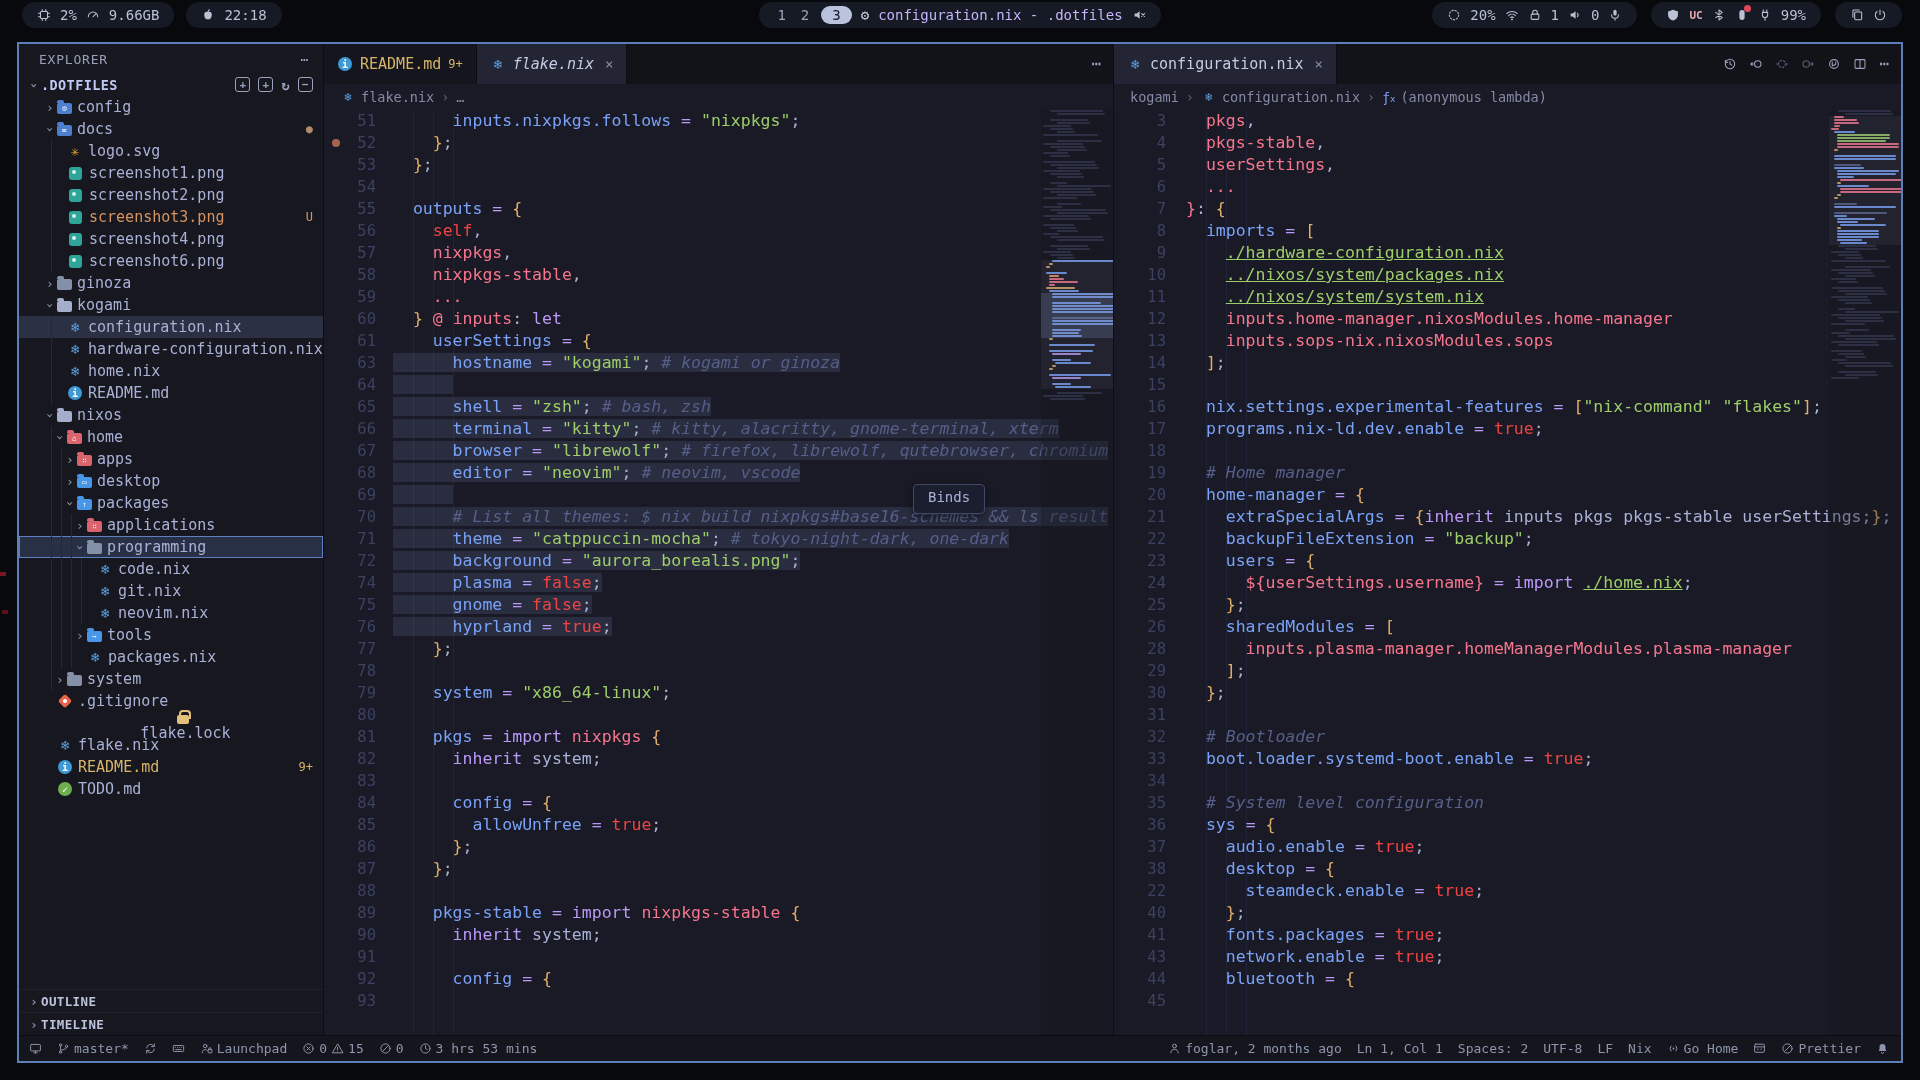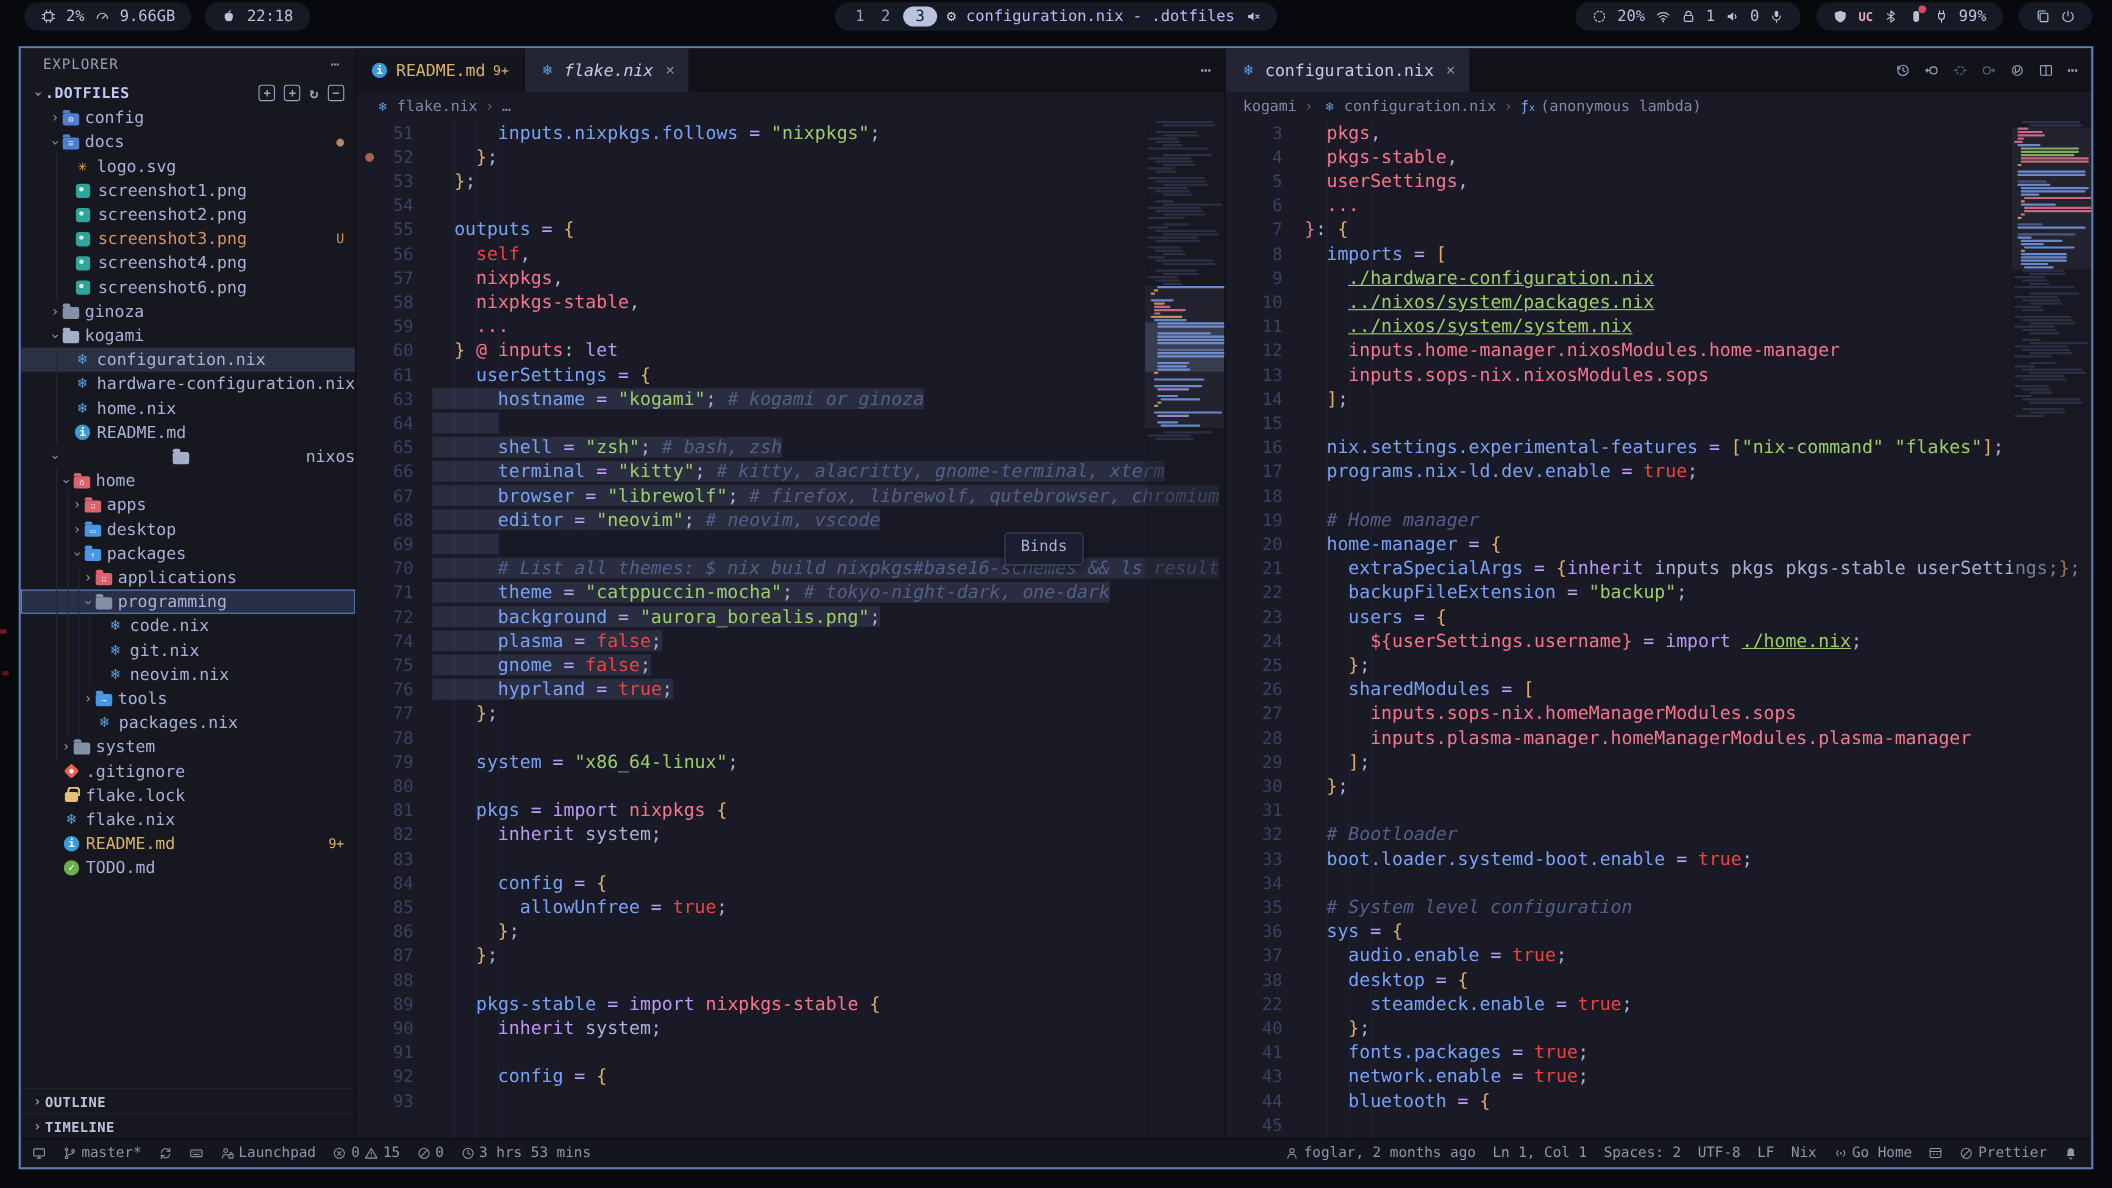--- a/index.html
+++ b/index.html
@@ -324,21 +324,21 @@
             <span class="fspace"></span>
             <span class="ic-nix">❄</span>
             <span class="tlabel">home.nix</span>
           </div>
           <div class="trow" style="padding-left: 34px;">
             <span class="tguide" style="left:32px"></span>
             <span class="fspace"></span>
             <span class="ic-round" style="background:#3d9ad6">i</span>
             <span class="tlabel">README.md</span>
           </div>
-          <div class="trow" style="padding-left: 24px; justify-content: space-between;">
+          <div class="trow" style="padding-left: 24px;">
             <span class="chev exp">›</span>
             <span class="ficon" style="background:#a4adc9"></span>
             <span class="tlabel">nixos</span>
           </div>
           <div class="trow" style="padding-left: 34px;">
             <span class="tguide" style="left:32px"></span>
             <span class="chev exp">›</span>
             <span class="ficon" style="background:#d9646e">
               <i>⌂</i>
             </span>
@@ -438,21 +438,21 @@
             <span class="tguide" style="left:32px"></span>
             <span class="chev">›</span>
             <span class="ficon" style="background:#8490a8"></span>
             <span class="tlabel">system</span>
           </div>
           <div class="trow" style="padding-left: 24px;">
             <span class="fspace"></span>
             <span class="ic-git"></span>
             <span class="tlabel">.gitignore</span>
           </div>
-          <div class="trow" style="padding-left: 24px;">
+          <div class="trow" style="padding-left: 24px; flex-direction: column;">
             <span class="fspace"></span>
             <span class="ic-lock"></span>
             <span class="tlabel">flake.lock</span>
           </div>
           <div class="trow" style="padding-left: 24px;">
             <span class="fspace"></span>
             <span class="ic-nix">❄</span>
             <span class="tlabel">flake.nix</span>
           </div>
           <div class="trow" style="padding-left: 24px;">
@@ -720,21 +720,20 @@
           <div class="cl"><span class="ln">17</span><span class="lc"><span class="tk-w">  </span><span class="tk-b">programs.nix-ld.dev.enable</span><span class="tk-w"> </span><span class="tk-v">=</span><span class="tk-w"> </span><span class="tk-o">true</span><span class="tk-w">;</span></span></div>
           <div class="cl"><span class="ln">18</span><span class="lc"></span></div>
           <div class="cl"><span class="ln">19</span><span class="lc"><span class="tk-w">  </span><span class="tk-c"># Home manager</span></span></div>
           <div class="cl"><span class="ln">20</span><span class="lc"><span class="tk-w">  </span><span class="tk-b">home-manager</span><span class="tk-w"> </span><span class="tk-v">=</span><span class="tk-w"> </span><span class="tk-y">{</span></span></div>
           <div class="cl"><span class="ln">21</span><span class="lc"><span class="tk-w">    </span><span class="tk-b">extraSpecialArgs</span><span class="tk-w"> </span><span class="tk-v">=</span><span class="tk-w"> </span><span class="tk-y">{</span><span class="tk-v">inherit</span><span class="tk-w"> inputs pkgs pkgs-stable userSettings;</span><span class="tk-y">}</span><span class="tk-w">;</span></span></div>
           <div class="cl"><span class="ln">22</span><span class="lc"><span class="tk-w">    </span><span class="tk-b">backupFileExtension</span><span class="tk-w"> </span><span class="tk-v">=</span><span class="tk-w"> </span><span class="tk-g">"backup"</span><span class="tk-w">;</span></span></div>
           <div class="cl"><span class="ln">23</span><span class="lc"><span class="tk-w">    </span><span class="tk-b">users</span><span class="tk-w"> </span><span class="tk-v">=</span><span class="tk-w"> </span><span class="tk-y">{</span></span></div>
           <div class="cl"><span class="ln">24</span><span class="lc"><span class="tk-w">      </span><span class="tk-p">${userSettings.username}</span><span class="tk-w"> </span><span class="tk-v">=</span><span class="tk-w"> </span><span class="tk-v">import</span><span class="tk-w"> </span><span class="tk-l">./home.nix</span><span class="tk-w">;</span></span></div>
           <div class="cl"><span class="ln">25</span><span class="lc"><span class="tk-w">    </span><span class="tk-y">}</span><span class="tk-w">;</span></span></div>
           <div class="cl"><span class="ln">26</span><span class="lc"><span class="tk-w">    </span><span class="tk-b">sharedModules</span><span class="tk-w"> </span><span class="tk-v">=</span><span class="tk-w"> </span><span class="tk-y">[</span></span></div>
-          <div class="cl"><span class="ln">27</span><span class="lc"><span class="tk-w">      </span><span class="tk-p">inputs.sops-nix.homeManagerModules.sops</span></span></div>
           <div class="cl"><span class="ln">28</span><span class="lc"><span class="tk-w">      </span><span class="tk-p">inputs.plasma-manager.homeManagerModules.plasma-manager</span></span></div>
           <div class="cl"><span class="ln">29</span><span class="lc"><span class="tk-w">    </span><span class="tk-y">]</span><span class="tk-w">;</span></span></div>
           <div class="cl"><span class="ln">30</span><span class="lc"><span class="tk-w">  </span><span class="tk-y">}</span><span class="tk-w">;</span></span></div>
           <div class="cl"><span class="ln">31</span><span class="lc"></span></div>
           <div class="cl"><span class="ln">32</span><span class="lc"><span class="tk-w">  </span><span class="tk-c"># Bootloader</span></span></div>
           <div class="cl"><span class="ln">33</span><span class="lc"><span class="tk-w">  </span><span class="tk-b">boot.loader.systemd-boot.enable</span><span class="tk-w"> </span><span class="tk-v">=</span><span class="tk-w"> </span><span class="tk-o">true</span><span class="tk-w">;</span></span></div>
           <div class="cl"><span class="ln">34</span><span class="lc"></span></div>
           <div class="cl"><span class="ln">35</span><span class="lc"><span class="tk-w">  </span><span class="tk-c"># System level configuration</span></span></div>
           <div class="cl"><span class="ln">36</span><span class="lc"><span class="tk-w">  </span><span class="tk-b">sys</span><span class="tk-w"> </span><span class="tk-v">=</span><span class="tk-w"> </span><span class="tk-y">{</span></span></div>
           <div class="cl"><span class="ln">37</span><span class="lc"><span class="tk-w">    </span><span class="tk-b">audio.enable</span><span class="tk-w"> </span><span class="tk-v">=</span><span class="tk-w"> </span><span class="tk-o">true</span><span class="tk-w">;</span></span></div>

